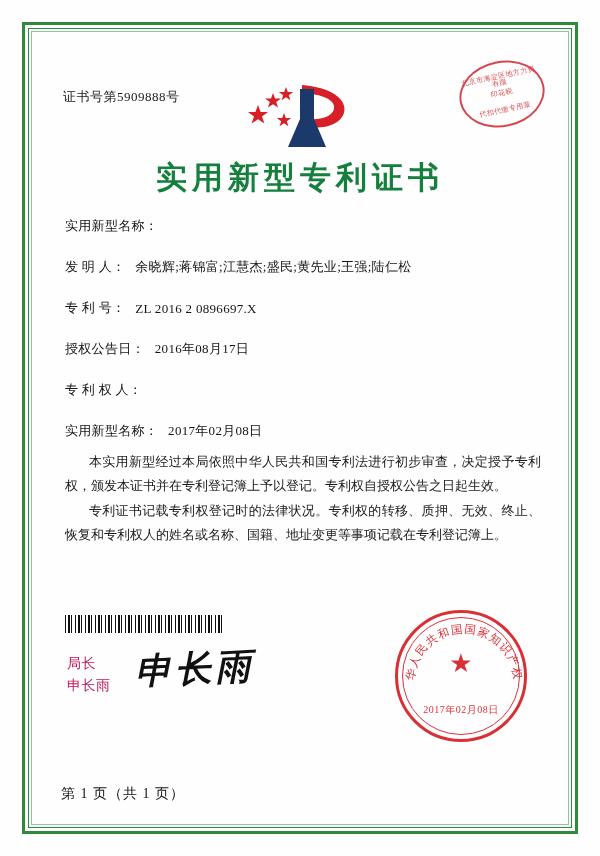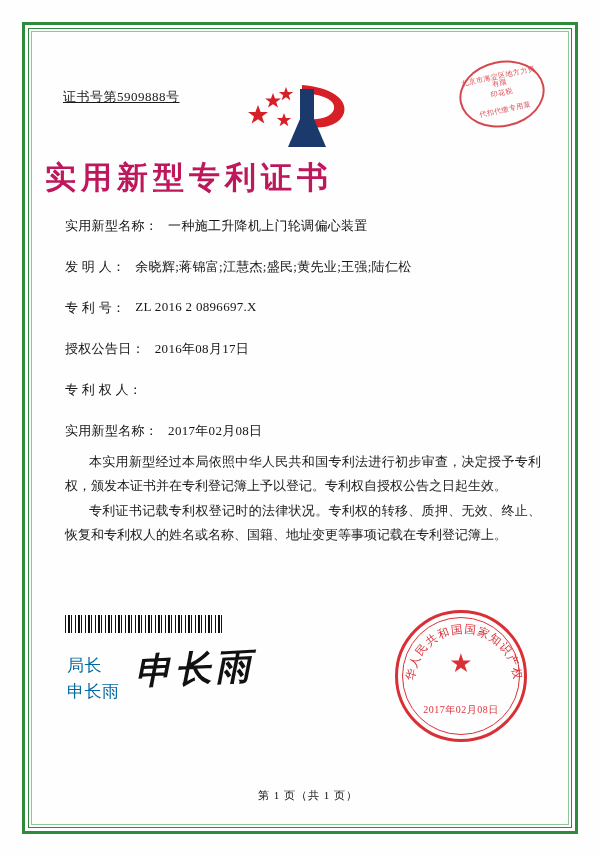--- a/index.html
+++ b/index.html
@@ -58,21 +58,20 @@
 
   
   .cert-no {
     position: absolute;
     left: 18px;
     top: 43px;
     font-size: 13px;
     color: #1a1a1a;
     letter-spacing: 0.5px;
     white-space: nowrap;
-    text-decoration: underline;
   }
 
   
   .top-stamp {
     position: absolute;
     right: 10px;
     top: 16px;
     width: 86px;
     height: 66px;
     border: 2px solid #d0282f;
@@ -105,38 +104,38 @@
     width: 120px;
     height: 72px;
   }
 
   
   .title {
     position: absolute;
     left: 0;
     right: 0;
     top: 112px;
-    text-align: left;
+    text-align: center;
     font-size: 31px;
     font-weight: bold;
     letter-spacing: 5px;
-    color: #be185d;
+    color: #15803d;
     font-family: "Liberation Serif", "DejaVu Serif", serif;
   }
 
   
   .fields {
     position: absolute;
     left: 20px;
     right: 10px;
     top: 172px;
   }
   .field-row {
     display: flex;
-    align-items: flex-start;
+    align-items: flex-end;
     margin-bottom: 23px;
     font-size: 13px;
     color: #151515;
   }
   .field-label {
     white-space: nowrap;
     margin-right: 10px;
     letter-spacing: 0.3px;
   }
   .field-value {
@@ -172,23 +171,23 @@
       #111 3px, #111 5px, #fff 5px, #fff 6px,
       #111 6px, #111 7px, #fff 7px, #fff 10px
     );
   }
 
   
   .sig-block {
     position: absolute;
     left: 22px;
     top: 608px;
-    font-size: 17px;
+    font-size: 14px;
     line-height: 1.55;
-    color: #0369a1;
+    color: #be185d;
     letter-spacing: 0.5px;
   }
   .handwriting {
     position: absolute;
     left: 90px;
     top: 600px;
     font-family: "DejaVu Serif", serif;
     font-size: 36px;
     font-style: italic;
     font-weight: bold;
@@ -242,22 +241,22 @@
     letter-spacing: 0.5px;
     color: #d61f26;
   }
 
   
   .footer {
     position: absolute;
     left: 16px;
     right: 0;
     bottom: 8px;
-    text-align: center;
-    font-size: 11px;
+    text-align: left;
+    font-size: 14px;
     color: #111;
     letter-spacing: 1px;
   }
 </style>
 </head>
 <body>
 
 <div class="page">
 
   <div class="frame-outer"></div>
@@ -289,21 +288,20 @@
           <path d="M86 68 L74 40 L74 68 Z"></path>
         </g>
       </svg>
     </div>
 
     <div class="title">实用新型专利证书</div>
 
     <div class="fields">
       <div class="field-row">
         <span class="field-label">实用新型名称：</span>
-        <span class="field-value">一种施工升降机上门轮调偏心装置</span>
       </div>
       <div class="field-row">
         <span class="field-label">发  明  人：</span>
         <span class="field-value">余晓辉;蒋锦富;江慧杰;盛民;黄先业;王强;陆仁松</span>
       </div>
       <div class="field-row">
         <span class="field-label">专  利  号：</span>
         <span class="field-value">ZL 2016 2 0896697.X</span>
       </div>
       <div class="field-row">

